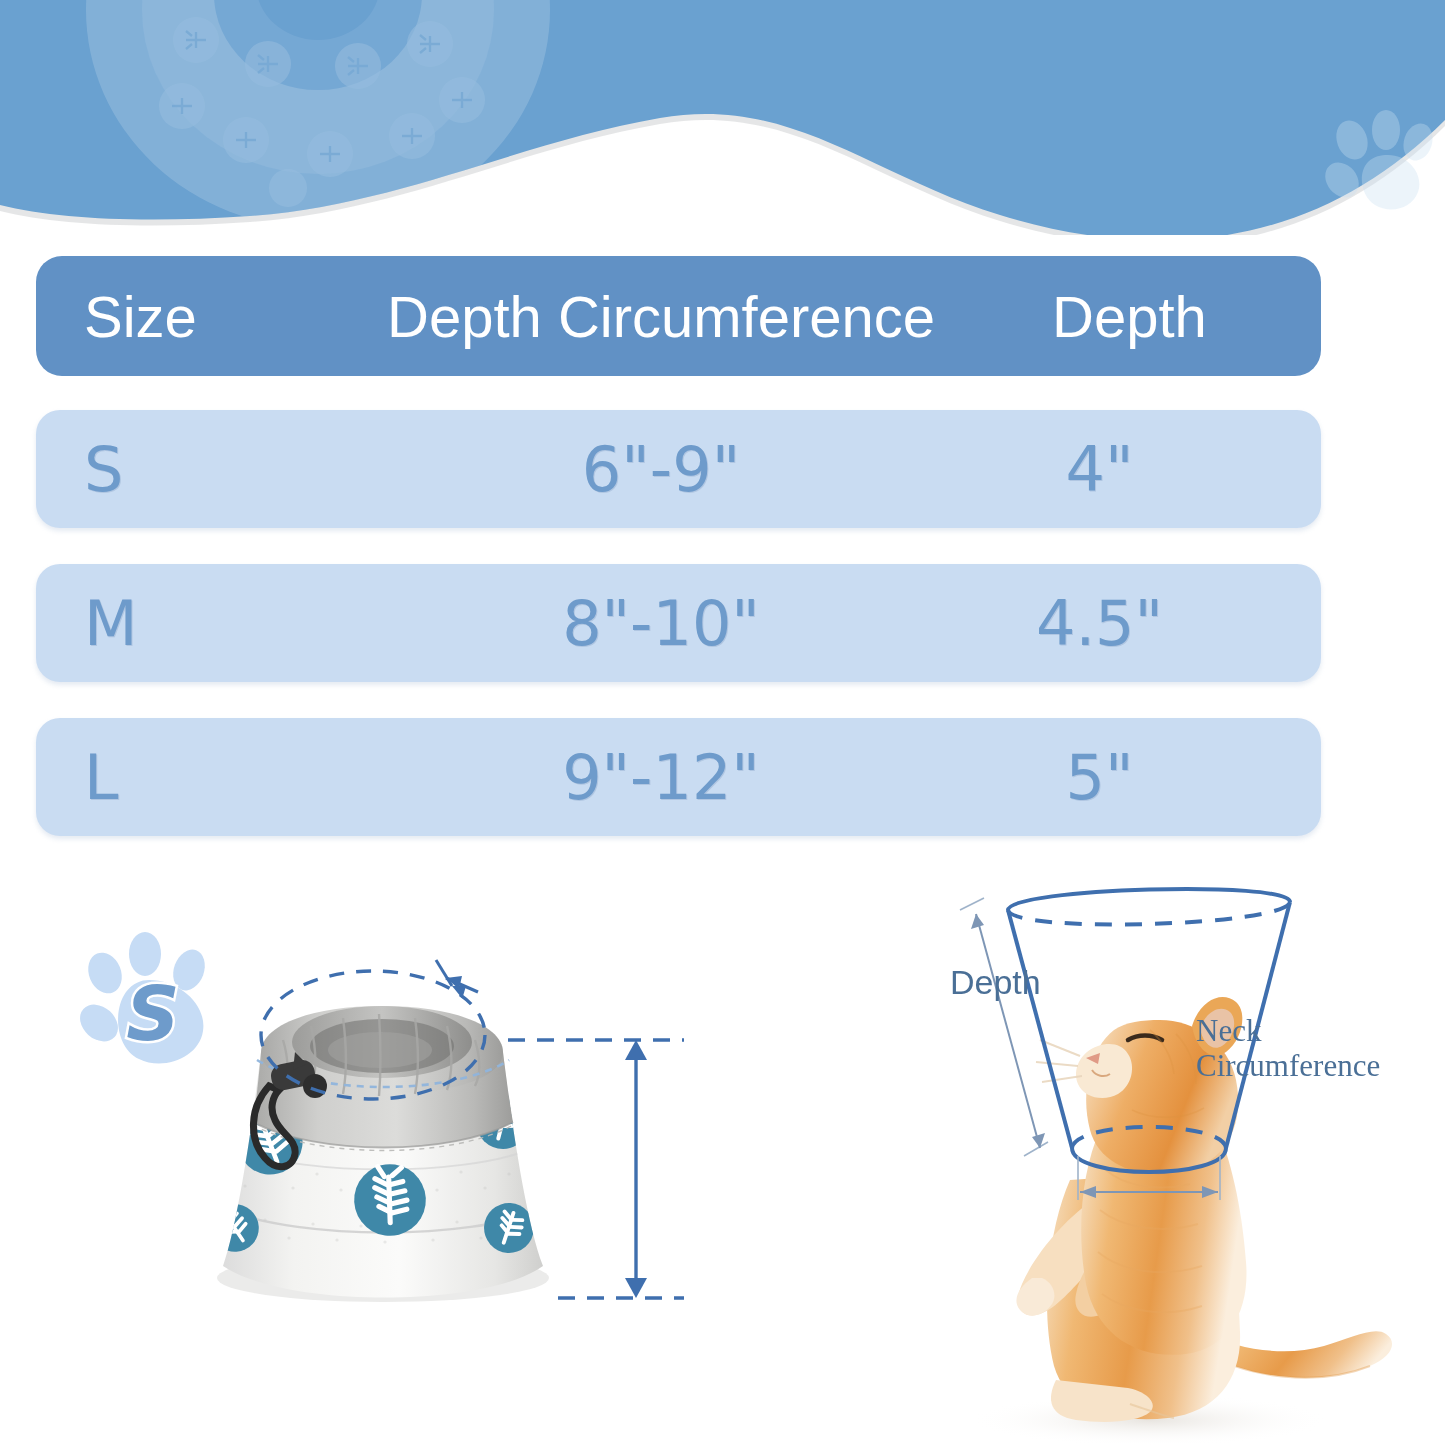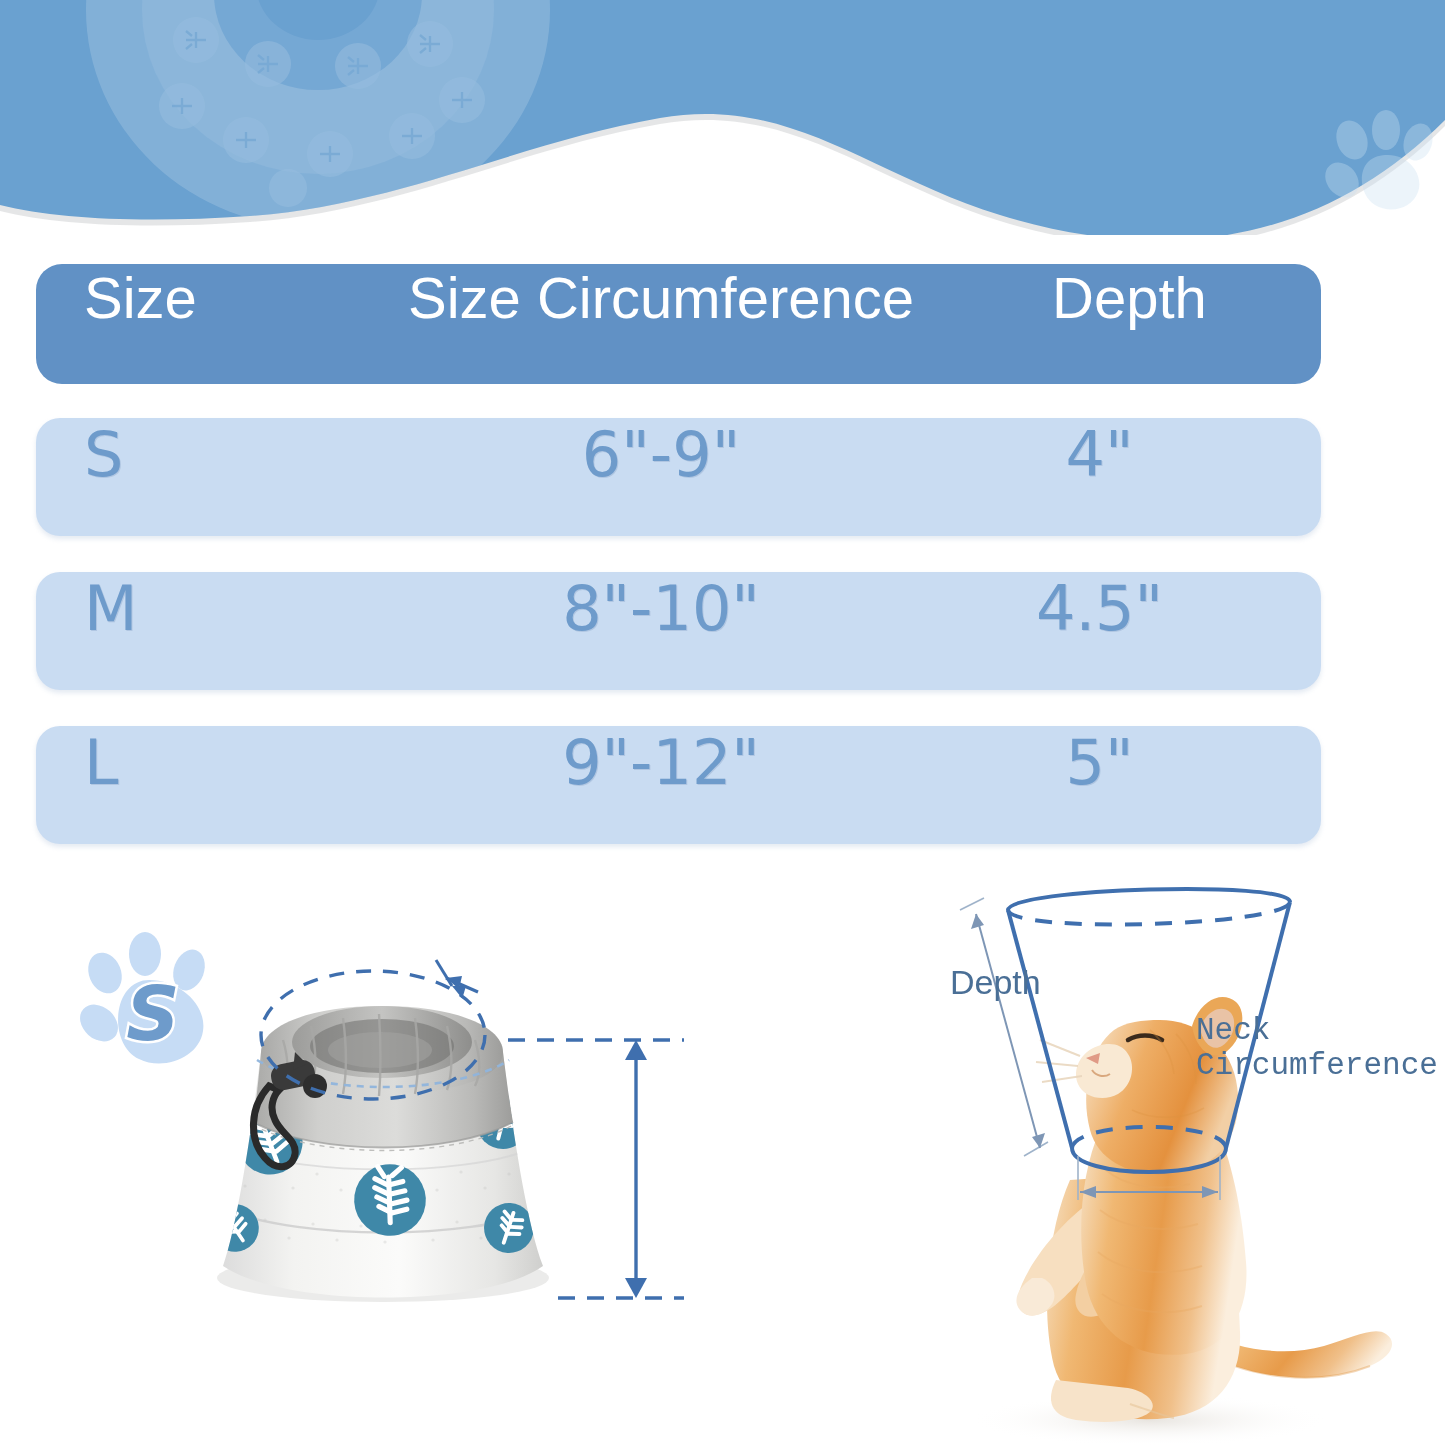--- a/index.html
+++ b/index.html
@@ -34,24 +34,23 @@
     white-space:nowrap;
     padding-right:8px;
   }
 
   
   #sizeTable{
     position:absolute; left:36px; top:256px;
     width:1285px;
   }
   .tRow{
-    display:flex; 
+    display:flex; align-items:center;
     border-radius:30px;
     width:100%;
-    margin-top:8px;
   }
   .tRow.head{
     background:#6191c5;
     height:120px;
     border-radius:26px;
     margin-bottom:34px;
   }
   .tRow.body{
     background:#c9dcf2;
     height:118px;
@@ -103,21 +102,21 @@
   #catArt{ position:absolute; left:0; top:0; width:545px; height:565px; }
 
   #lblDepthCat{
     position:absolute; left:950px; top:963px;
     color:#4a6f96; font-size:34px;
     font-family:"Liberation Sans", sans-serif;
   }
   #lblNeckCat{
     position:absolute; left:1196px; top:1013px;
     color:#4a6f96; font-size:31px; line-height:35px;
-    font-family:Liberation Mono, monospace;
+    font-family:Liberation Serif, serif;
   }
 </style>
 </head>
 <body>
 
 <div id="banner">
 
   <svg class="bannerSvg" width="1445" height="235" viewBox="0 0 1445 235">
     <defs>
       <clipPath id="bannerClip">
@@ -176,21 +175,21 @@
                C1360,196 1358,172 1368,162 C1374,156 1381,155 1388,155 Z"></path>
     </g>
   </svg>
 
 </div>
 
 <div id="sizeTable">
 
   <div class="tRow head">
     <div class="cSize">Size</div>
-    <div class="cNeck">Size Circumference</div>
+    <div class="cNeck">Depth Circumference</div>
     <div class="cDepth">Depth</div>
   </div>
 
   <div class="tRow body">
     <div class="cSize">S</div>
     <div class="cNeck">6"-9"</div>
     <div class="cDepth">4"</div>
   </div>
 
   <div class="tRow body">

